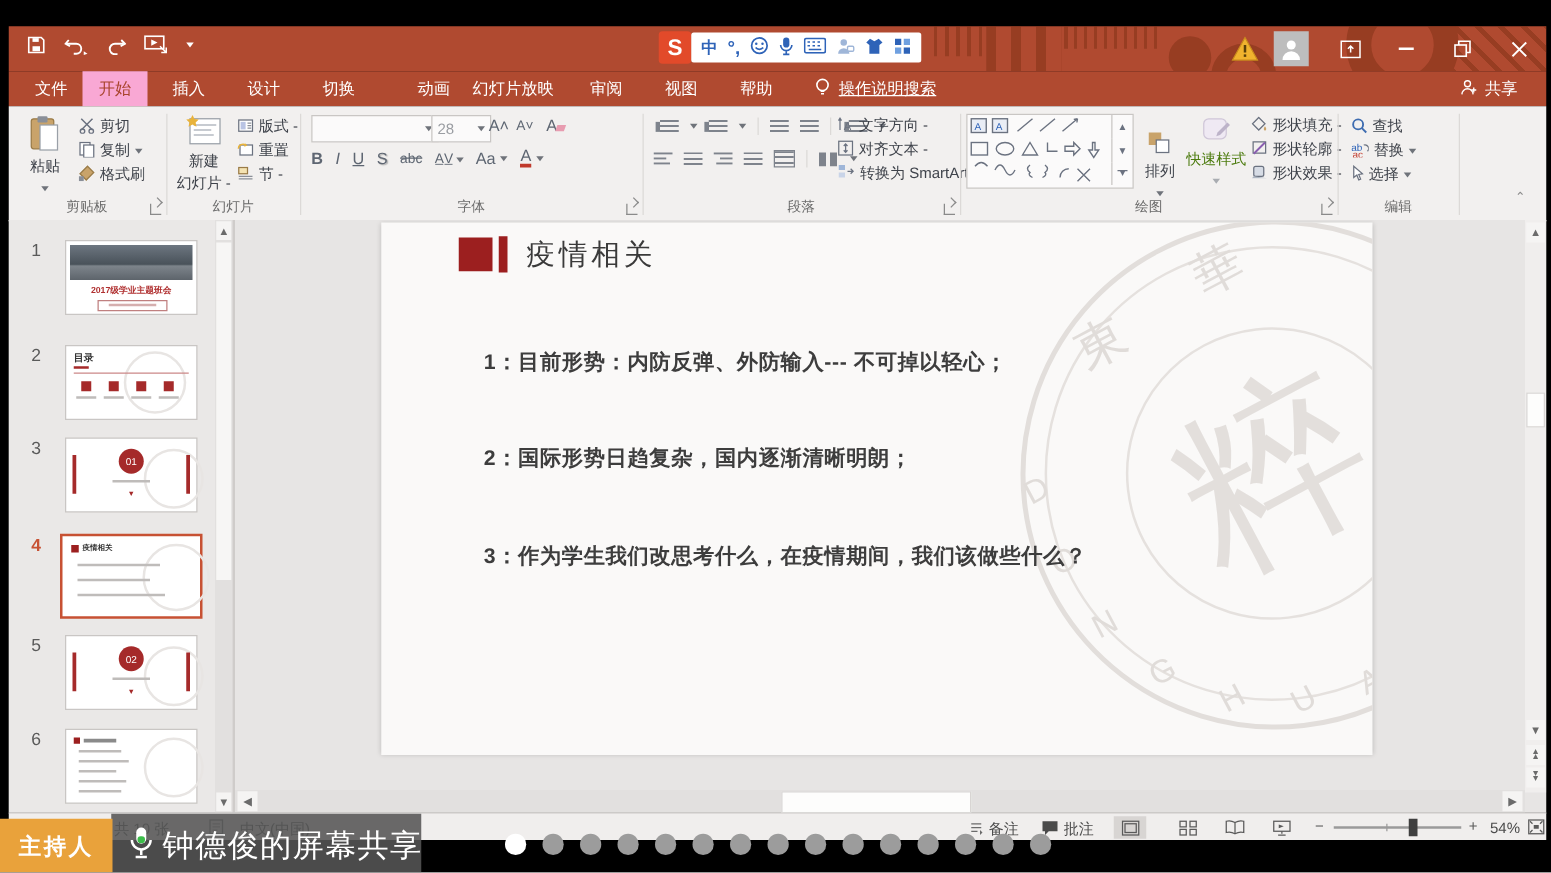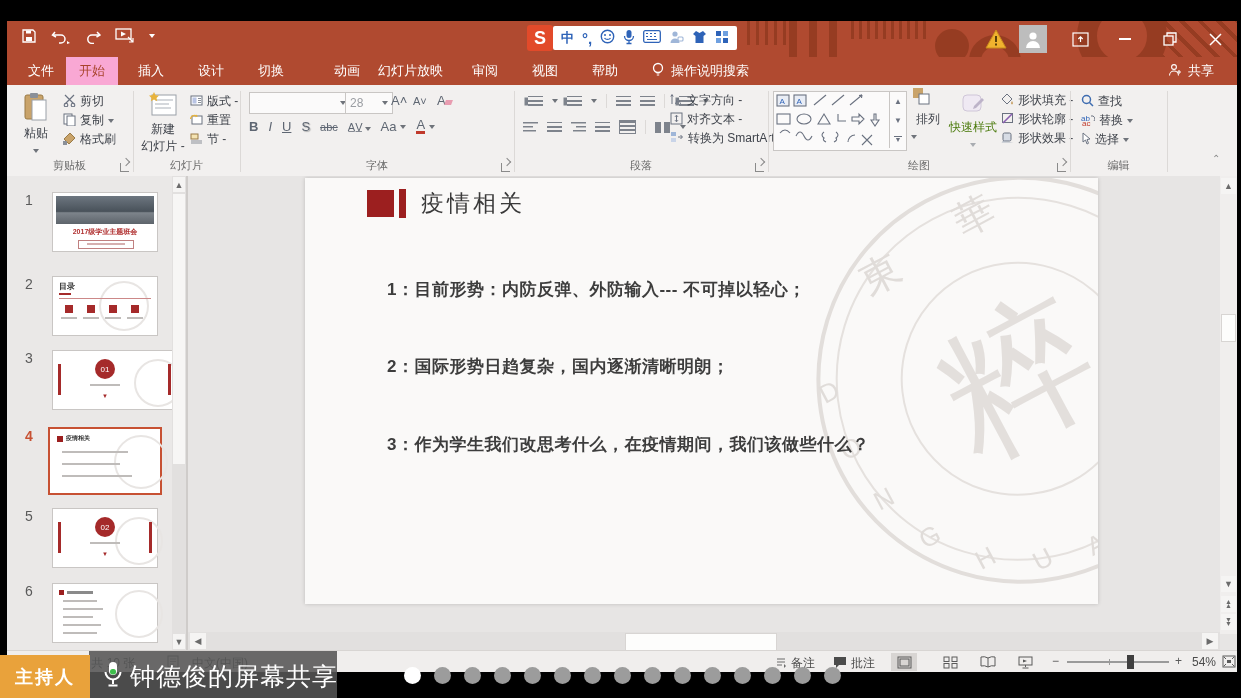--- a/index.html
+++ b/index.html
@@ -181,21 +181,21 @@
     <span class="tab" style="position:absolute;left:8px;">文件</span>
     <span class="tab active" style="position:absolute;left:59px;">开始</span>
     <span class="tab" style="position:absolute;left:118px;">插入</span>
     <span class="tab" style="position:absolute;left:178px;">设计</span>
     <span class="tab" style="position:absolute;left:238px;">切换</span>
     <span class="tab" style="position:absolute;left:314px;">动画</span>
     <span class="tab" style="position:absolute;left:358px;">幻灯片放映</span>
     <span class="tab" style="position:absolute;left:452px;">审阅</span>
     <span class="tab" style="position:absolute;left:512px;">视图</span>
     <span class="tab" style="position:absolute;left:572px;">帮助</span>
-    <span class="tab" style="position:absolute;left:632px;gap:7px;display:inline-flex;">
+    <span class="tab" style="position:absolute;left:632px;gap:7px;display:inline-flex;text-decoration:underline;">
       <span class="ic"><svg width="12" height="16" viewBox="0 0 12 16">
             <circle cx="6" cy="6" r="4.5" fill="none" stroke="#fff" stroke-width="1.3"></circle>
             <path d="M4.5 11 h3 M4.8 13 h2.4" stroke="#fff" stroke-width="1.2"></path>
           </svg></span>
       <span>操作说明搜索</span>
     </span>
     <span class="tab" style="position:absolute;right:10px;gap:6px;display:inline-flex;">
       <span class="ic"><svg width="14" height="14" viewBox="0 0 14 14">
             <circle cx="6" cy="4" r="2.4" fill="none" stroke="#fff" stroke-width="1.1"></circle>
             <path d="M1.5 12.5 a4.5 4.5 0 0 1 9 0" fill="none" stroke="#fff" stroke-width="1.1"></path>
@@ -385,21 +385,21 @@
             <path d="M50 40 q-4 3 0 6 q-2 2 2 4"></path>
             <path d="M62 40 q4 3 0 6 q2 2 -2 4"></path>
             <path d="M74 50 a7 7 0 0 1 7 -7"></path>
             <path d="M88 43 l10 10 m0 -10 l-10 10"></path>
           </g>
         </svg>
         <div class="abs" style="right:0;top:0;width:16px;height:19px;border-left:1px solid #C9C6C4;display:flex;align-items:center;justify-content:center;font-size:8px;color:#6b7280;">▲</div>
         <div class="abs" style="right:0;top:19px;width:16px;height:19px;border-left:1px solid #C9C6C4;display:flex;align-items:center;justify-content:center;font-size:8px;color:#6b7280;">▼</div>
         <div class="abs" style="right:0;top:38px;width:16px;height:18px;border-left:1px solid #C9C6C4;display:flex;flex-direction:column;align-items:center;justify-content:center;font-size:7px;color:#6b7280;line-height:5px;"><span style="width:8px;border-top:1px solid #6b7280;"></span>▼</div>
       </div>
-      <div class="abs" style="left:142px;top:1px;width:34px;">
+      <div class="abs" style="left:142px;top:19px;width:34px;text-align:center;">
         <span class="ic"><svg width="22" height="22" viewBox="0 0 22 22">
               <rect x="2" y="2" width="10" height="10" fill="#C9A36A"></rect>
               <rect x="8" y="8" width="10" height="10" fill="#fff" stroke="#6b7280"></rect>
             </svg></span>
         <div style="display:flex;align-items:center;justify-content:center;gap:2px;">
             <span>排列</span>
           </div>
         <span class="caret"></span>
       </div>
       <div class="abs disabledtxt" style="left:180px;top:7px;width:48px;text-align:center;">
@@ -488,21 +488,21 @@
         <span class="bar" style="left:34px;top:28px;width:8px;height:8px;background:#A52A2A;"></span>
         <span class="bar" style="left:56px;top:28px;width:8px;height:8px;background:#A52A2A;"></span>
         <span class="bar" style="left:78px;top:28px;width:8px;height:8px;background:#A52A2A;"></span>
         <span class="bar" style="left:8px;top:40px;width:16px;height:2px;"></span>
         <span class="bar" style="left:30px;top:40px;width:16px;height:2px;"></span>
         <span class="bar" style="left:52px;top:40px;width:16px;height:2px;"></span>
         <span class="bar" style="left:74px;top:40px;width:16px;height:2px;"></span>
       </div>
 
       <span class="tnum" style="top:174px;">3</span>
-      <div class="thumb" style="top:175px;height:58px;padding-left:19px;">
+      <div class="thumb" style="top:175px;height:58px;">
         <div class="mini-seal" style="right:-6px;top:8px;width:44px;height:44px;"></div>
         <span class="bar" style="left:5px;top:13px;width:3px;height:31px;background:#A52A2A;"></span>
         <span class="bar" style="right:5px;top:13px;width:3px;height:31px;background:#A52A2A;"></span>
         <div style="position:absolute;left:42px;top:8px;width:20px;height:20px;border-radius:50%;background:#A52A2A;color:#fff;font-size:8px;display:flex;align-items:center;justify-content:center;">01</div>
         <span class="bar" style="left:37px;top:33px;width:30px;height:2px;"></span>
         <span style="position:absolute;left:49px;top:42px;font-size:6px;color:#A52A2A;">▼</span>
       </div>
 
       <span class="tnum" style="top:252px;color:#C75133;font-weight:bold;">4</span>
       <div class="thumb thumb-sel" style="top:253px;left:43px;width:110px;height:64px;">

